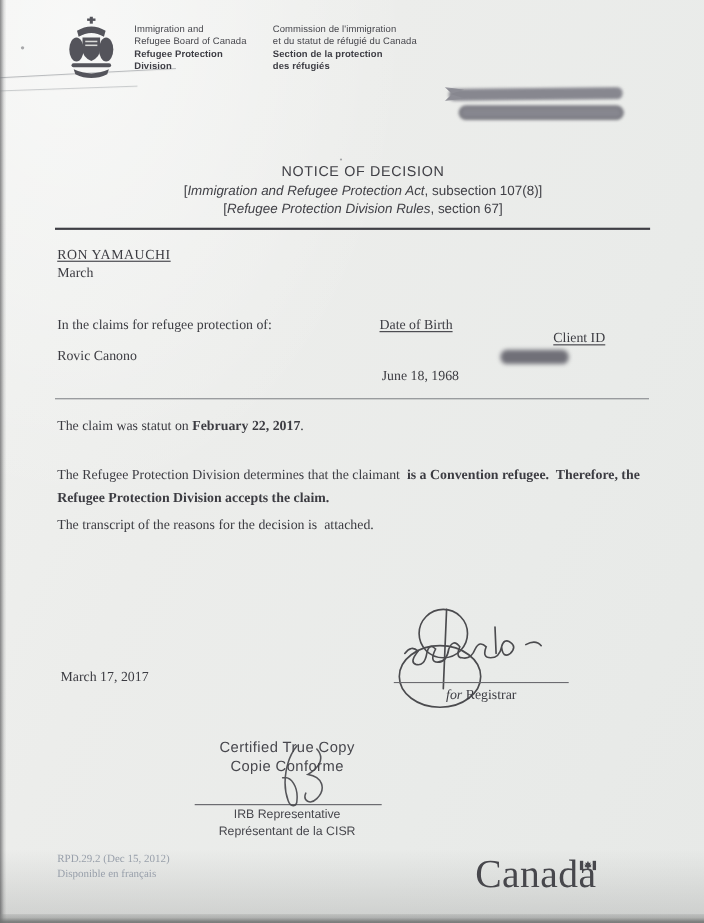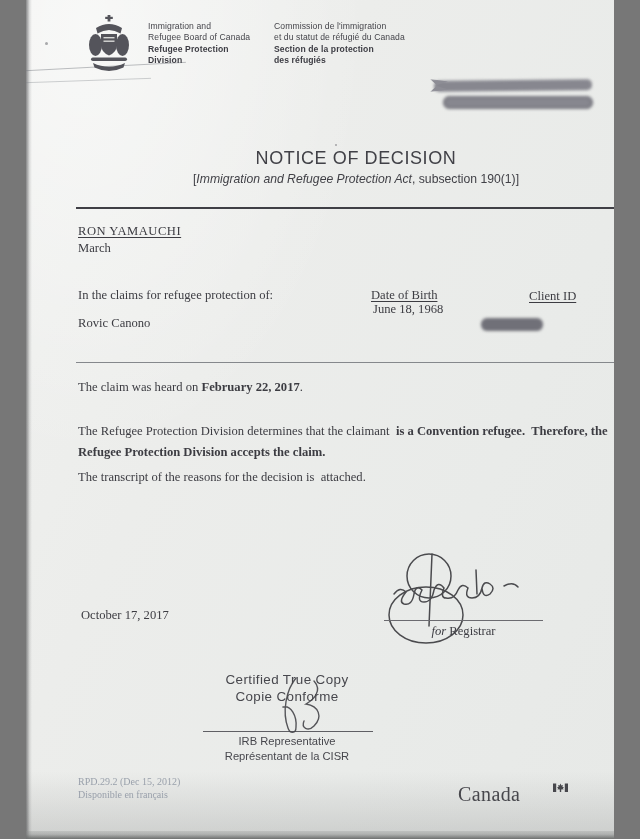--- a/index.html
+++ b/index.html
@@ -1,17 +1,17 @@
 <!DOCTYPE html>
 <html><head>
 <meta charset="utf-8">
 <style>
   html,body { margin:0; padding:0; background:#777; }
   .page {
-    position:relative; width:588px; height:839px; margin:0 auto;
+    position:relative; width:640px; height:839px; margin:0 auto;
     background:
       radial-gradient(ellipse at 10% 3%, rgba(255,255,255,0.55), rgba(255,255,255,0) 38%),
       linear-gradient(to bottom, rgba(180,182,181,0) 92%, rgba(150,152,151,0.35) 100%),
       linear-gradient(115deg, #f0f1ef 0%, #ecedeb 35%, #e9ebe9 70%, #e7e9e7 100%);
     font-family:"Liberation Serif", serif;
     color:#3c3c42;
     overflow:hidden;
   }
   .abs { position:absolute; }
   .sans { font-family:"Liberation Sans", sans-serif; }
@@ -32,35 +32,35 @@
   
   .hdr-col { font-size:8.6px; line-height:10.6px; color:#45454b; letter-spacing:0.1px; }
   .hdr-col .b { font-weight:bold; color:#3d3d44; }
   .hdr-gap { display:block; height:2px; }
 
   
   .redact { background:#87878f; filter:blur(1.6px); }
 
   
   .title-wrap { left:20px; top:148px; width:620px; text-align:center; color:#414147; }
-  .title-main { font-size:18px; letter-spacing:0.6px; }
+  .title-main { font-size:13px; letter-spacing:0.6px; }
   .title-sub { font-size:12.2px; margin-top:3px; }
 
   .rule-heavy { left:50px; top:207px; width:541px; height:2px; background:#3f3f45; filter:blur(0.2px); }
   .rule-light { left:50px; top:362px; width:540px; height:1px; background:#85888c; }
 
   .body-txt { font-size:12.6px; }
   .sig-line { height:1px; background:#6b6b70; }
   .cert-wrap { left:155px; top:671px; width:212px; text-align:center; color:#47474d; }
   .cert-big { font-size:13.4px; letter-spacing:0.4px; line-height:17px; }
   .cert-small { font-size:11.2px; line-height:14.5px;text-align:center; }
   .cert-line { position:absolute; left:22px; top:60px; width:170px; height:1px; background:#5f5f64; }
 
   .foot-note { font-size:10px; line-height:13px; color:#99a0ab; filter:blur(0.3px); }
-  .wordmark { font-size:20px; color:#47474c; letter-spacing:0.4px; line-height:30px; }
+  .wordmark { font-size:36px; color:#47474c; letter-spacing:0.4px; line-height:30px; }
 </style>
 </head>
 <body>
 
 <div class="page">
 
   <div class="abs left-edge"></div>
   <div class="abs crease-1"></div>
   <div class="abs crease-2"></div>
   <div class="abs speck" style="left:19px; top:42px;"></div>
@@ -100,45 +100,46 @@
     <div class="b">Section de la protection</div>
     <div class="b">des réfugiés</div>
   </div>
 
   <div class="abs redact" style="left:408px; top:80px; width:158px; height:11px; border-radius:5px; transform:rotate(-0.6deg);"></div>
   <div class="abs" style="left:404px; top:79px; width:18px; height:13px; background:#8d8d95; filter:blur(1.2px); clip-path:polygon(0 0,100% 20%,30% 50%,100% 80%,0 100%,40% 50%);"></div>
   <div class="abs redact" style="left:417px; top:96px; width:150px; height:13px; border-radius:7px; box-shadow:inset 0 0 3px 1px #6d6d74;"></div>
 
   <div class="abs title-wrap sans">
     <div class="title-main">NOTICE OF DECISION</div>
-    <div class="title-sub"><span>[</span><i>Immigration and Refugee Protection Act</i><span>, subsection 190(1)]</span></div>
+    <div class="title-sub"><span>[</span><i>Immigration and Refugee Protection Act</i><span>, subsection 107(8)]</span></div>
+    <div class="title-sub"><span>[</span><i>Refugee Protection Division Rules</i><span>, section 67]</span></div>
   </div>
 
   <div class="abs rule-heavy"></div>
 
   <div class="abs body-txt ul" style="left:52px; top:224px; letter-spacing:0.5px;">RON YAMAUCHI</div>
   <div class="abs body-txt" style="left:52px; top:241px;">March</div>
 
   <div class="abs body-txt" style="left:52px; top:288px;">In the claims for refugee protection of:</div>
   <div class="abs body-txt ul" style="left:345px; top:288px;">Date of Birth</div>
-  <div class="abs body-txt ul" style="left:503px; top:289px;">Client ID</div>
+  <div class="abs body-txt ul" style="left:503px; top:300px;">Client ID</div>
 
   <div class="abs body-txt" style="left:52px; top:316px;">Rovic Canono</div>
-  <div class="abs body-txt" style="left:347px; top:302px;">June 18, 1968</div>
+  <div class="abs body-txt" style="left:347px; top:334px;">June 18, 1968</div>
   <div class="abs" style="left:455px; top:318px; width:62px; height:13px; border-radius:6px; background:#707078; filter:blur(1.8px);"></div>
 
   <div class="abs rule-light"></div>
 
-  <div class="abs body-txt line" style="left:52px; top:380px;"><span>The claim was heard on </span><b>February 22, 2017</b><span>.</span></div>
+  <div class="abs body-txt line" style="left:52px; top:380px;"><span>The claim was statut on </span><b>February 22, 2017</b><span>.</span></div>
 
   <div class="abs body-txt line" style="left:52px; top:470px;">The transcript of the reasons for the decision is  attached.</div>
 
   <div class="abs body-txt line" style="left:52px; top:421px; width:552px; line-height:21px;"><span>The Refugee Protection Division determines that the claimant </span><b> is a Convention refugee.  Therefore, the Refugee Protection Division accepts the claim.</b></div>
 
-  <div class="abs body-txt" style="left:55px; top:608px;">October 17, 2017</div>
+  <div class="abs body-txt" style="left:55px; top:608px;">March 17, 2017</div>
 
   <div class="abs" style="left:350px; top:548px; width:175px; height:100px;">
     <svg width="175" height="100" viewBox="0 0 175 100">
       <g fill="none" stroke="#3a3a3e" stroke-width="1.5" stroke-linecap="round" opacity="0.9">
         <ellipse cx="50" cy="67" rx="37" ry="28"></ellipse>
         <circle cx="53" cy="28" r="22"></circle>
         <path d="M18,46 q6,-8 12,-2 q-8,10 -2,12 q8,2 10,-10 q2,-10 8,-4 q-6,12 2,12 q8,0 10,-12 q4,-10 10,-2 q-4,10 2,10 q8,2 12,-8 q4,-8 10,-2 q-4,10 4,10 q8,0 10,-10 q2,-8 8,-4 q6,4 0,10 q-7,5 -8,-6"></path>
         <path d="M56,6 L53,78"></path>
         <path d="M100,22 L101,46"></path>
         <path d="M128,38 q9,-5 14,1"></path>

